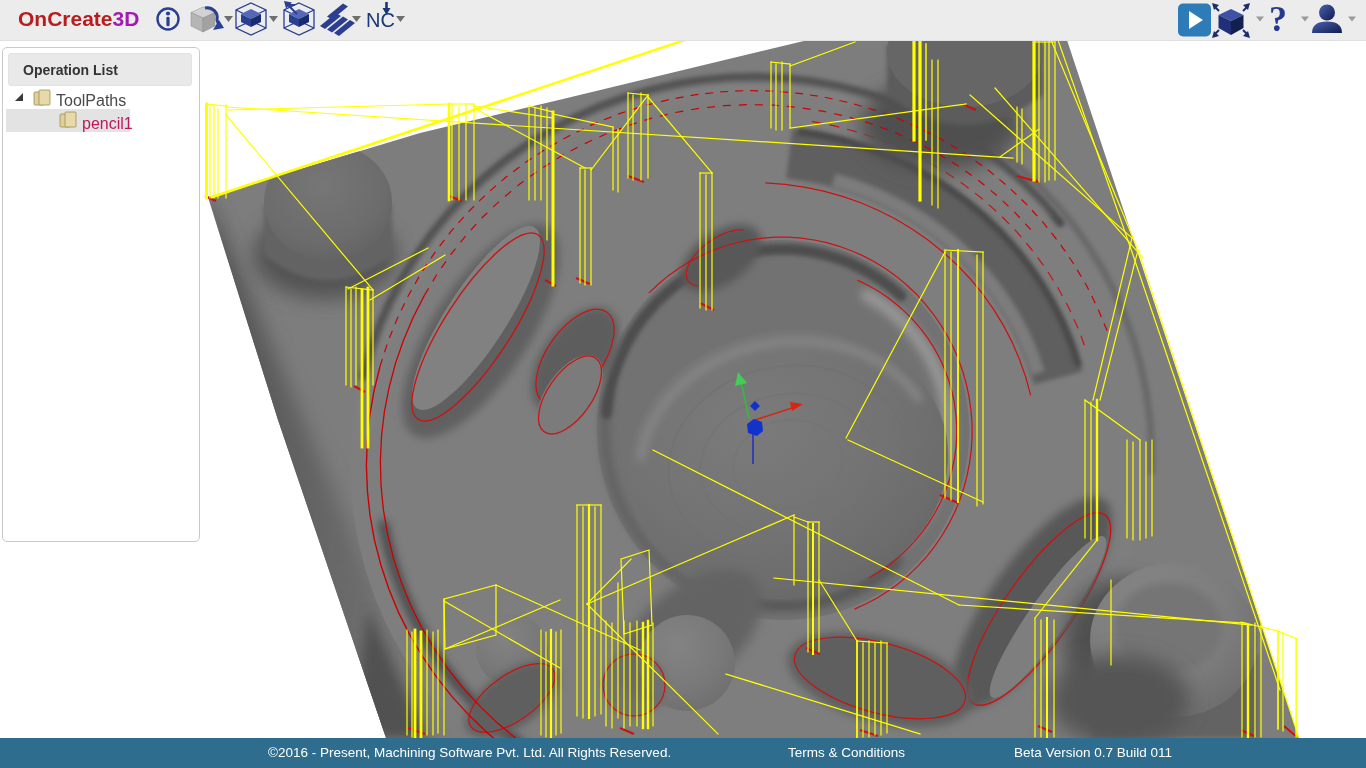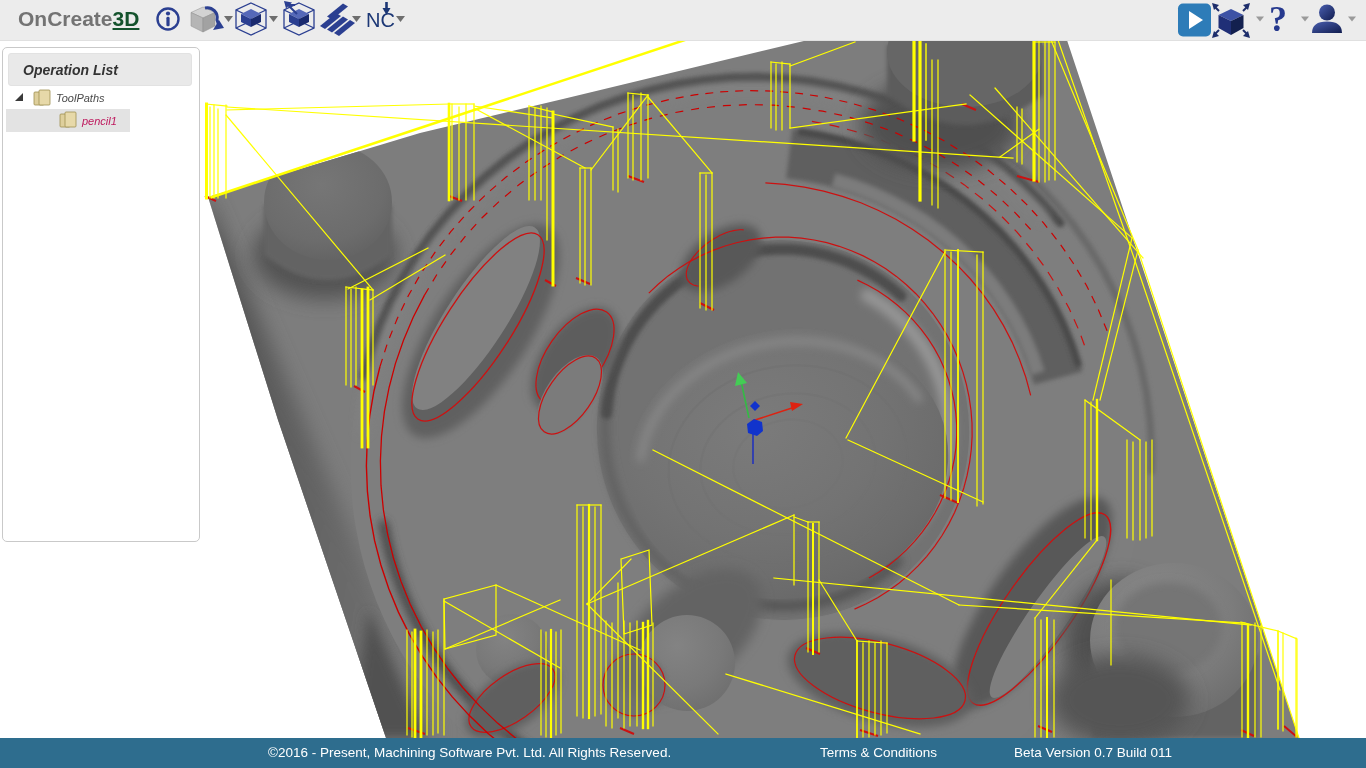--- a/index.html
+++ b/index.html
@@ -1,27 +1,27 @@
 <!DOCTYPE html>
 <html><head>
 <meta charset="utf-8">
 <style>
   html,body{margin:0;padding:0;width:1366px;height:768px;overflow:hidden;
     font-family:"Liberation Sans",sans-serif;background:#ffffff;}
   #topbar{position:absolute;left:0;top:0;width:1366px;height:40px;background:#ececec;
     border-bottom:1px solid #e0e0e0;}
   #logo{position:absolute;left:18px;top:7px;font-size:21px;font-weight:bold;letter-spacing:0px;}
-  #logo .g{color:#737373;} #logo .b{color:#14532d;text-decoration:underline;}
+  #logo .g{color:#b91c1c;} #logo .b{color:#a21caf;}
   #viewport{position:absolute;left:0;top:40px;width:1366px;height:698px;background:#ffffff;}
   #panel{position:absolute;left:2px;top:47px;width:196px;height:493px;background:#ffffff;
-    border:1px solid #c9c9c9;border-radius:5px;z-index:5;font-style:italic;}
+    border:1px solid #c9c9c9;border-radius:5px;z-index:5;}
   #panelhdr{position:absolute;left:5px;top:5px;width:184px;height:33px;background:#e9e9e9;
     border:1px solid #e2e2e2;border-radius:3px;color:#333333;font-size:14px;font-weight:bold;
     line-height:33px;padding-left:14px;box-sizing:border-box;}
-  .trow{position:absolute;font-size:11px;color:#494949;}
+  .trow{position:absolute;font-size:16px;color:#494949;}
   #sel{position:absolute;left:3px;top:61px;width:124px;height:23px;background:#e3e3e3;}
   #footer{position:absolute;left:0;top:738px;width:1366px;height:38px;background:#2e6d8e;
     color:#ffffff;font-size:13.5px;}
   #footer span{position:absolute;top:7px;white-space:nowrap;}
 </style>
 </head>
 <body>
 <div id="viewport">
 <svg width="1366" height="698" viewBox="0 0 1366 698" xmlns="http://www.w3.org/2000/svg">
 <defs>
@@ -435,15 +435,15 @@
       <rect x="0" y="2" width="10" height="13" rx="1" fill="#decf9c" stroke="#a08f52" stroke-width="0.8"></rect>
       <rect x="5" y="0" width="11" height="15" rx="1" fill="#e7d9a9" stroke="#a08f52" stroke-width="0.8"></rect>
     </g>
   </svg>
   <div class="trow" style="left:53px;top:44px;">ToolPaths</div>
   <div class="trow" style="left:79px;top:67px;color:#be185d;">pencil1</div>
 </div>
 
 <div id="footer">
   <span style="left:268px;">©2016 - Present, Machining Software Pvt. Ltd. All Rights Reserved.</span>
-  <span style="left:820px;">Terms &amp; Conditions</span>
+  <span style="left:788px;">Terms &amp; Conditions</span>
   <span style="left:1014px;">Beta Version 0.7 Build 011</span>
 </div>
 
 </body></html>

